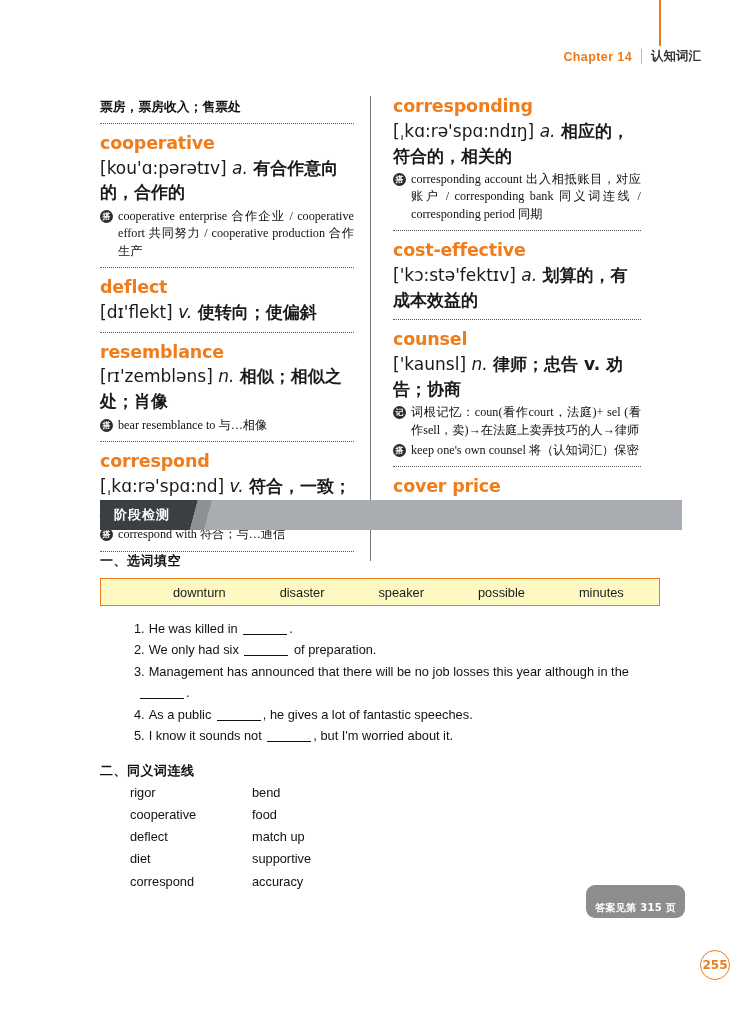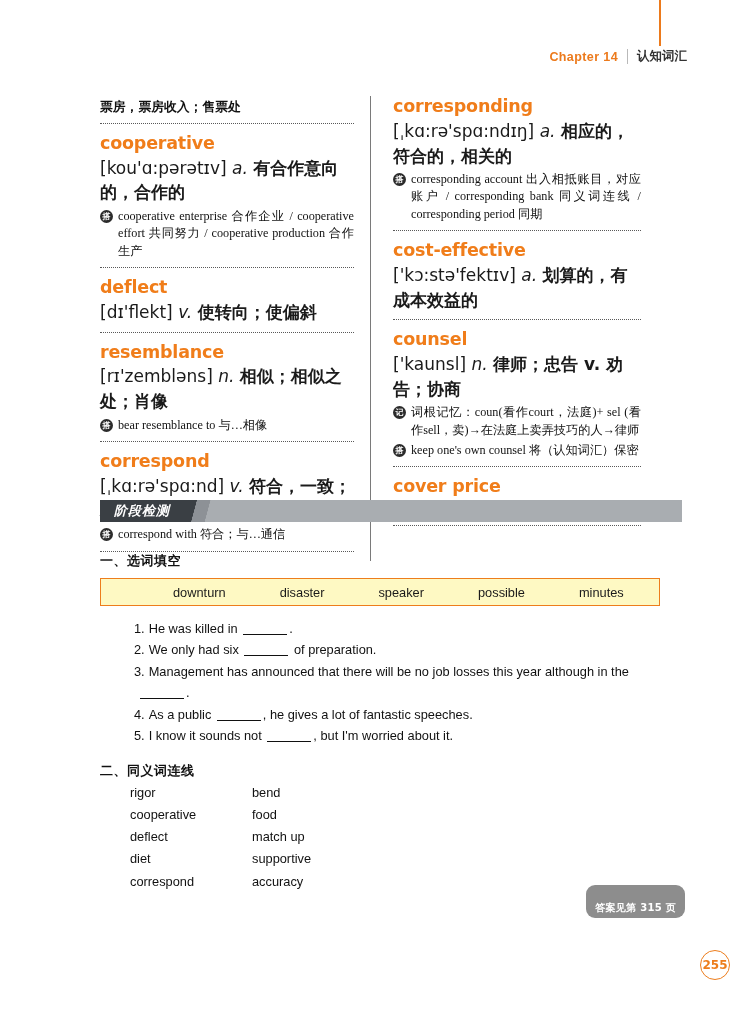--- a/index.html
+++ b/index.html
@@ -10,21 +10,21 @@
     position: relative;
     overflow: hidden;
   }
 
   
   .top-rule {
     position: absolute; left: 659px; top: 0; width: 2px; height: 46px;
     background: #ec7a1c;
   }
   .chapter-head {
-    position: absolute; right: 63px; top: 48px;
+    position: absolute; right: 49px; top: 48px;
     display: flex; align-items: center; gap: 9px;
   }
   .chapter-label {
     color: #ec7a1c; font-weight: bold; font-size: 12.5px;
     letter-spacing: .4px; white-space: nowrap;
   }
   .chapter-divider { width: 1px; height: 15px; background: #b9b9b9; }
   .chapter-cn {
     color: #333; font-size: 12.5px; font-weight: bold;
     font-family: "DejaVu Sans", sans-serif; white-space: nowrap;
@@ -66,22 +66,22 @@
   .note-badge {
     flex: 0 0 auto; width: 13px; height: 13px; border-radius: 50%;
     background: #2b2b2b; color: #fff; font-size: 8px; line-height: 13px;
     text-align: center; margin-top: 2px;
     font-family: "DejaVu Sans", sans-serif; font-weight: bold;
   }
   .note-text { flex: 1 1 auto; text-align: justify; }
 
   
   .banner {
-    position: absolute; left: 100px; top: 500px; width: 582px; height: 22px;
-    display: flex; align-items: stretch; font-style: italic;
+    position: absolute; left: 100px; top: 500px; width: 582px; height: 30px;
+    display: flex; align-items: stretch;
   }
   .banner-dark {
     background: #3a3f44; color: #fff; font-weight: bold;
     font-size: 13px; font-family: "DejaVu Sans", sans-serif;
     padding: 0 14px; display: flex; align-items: center; letter-spacing: 1px;
   }
   .banner-slant {
     width: 34px;
     background: linear-gradient(105deg, #3a3f44 0%, #3a3f44 32%, #8d9196 33%, #8d9196 66%, #a9adb1 67%, #a9adb1 100%);
   }

